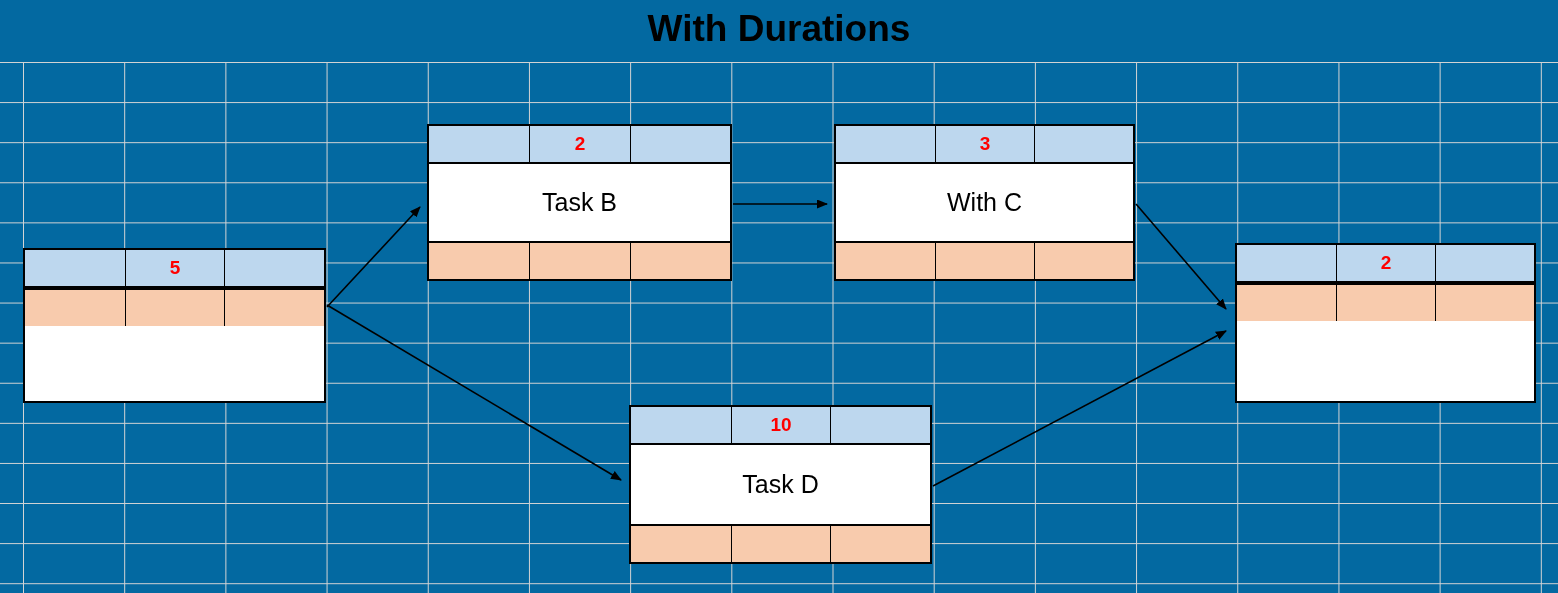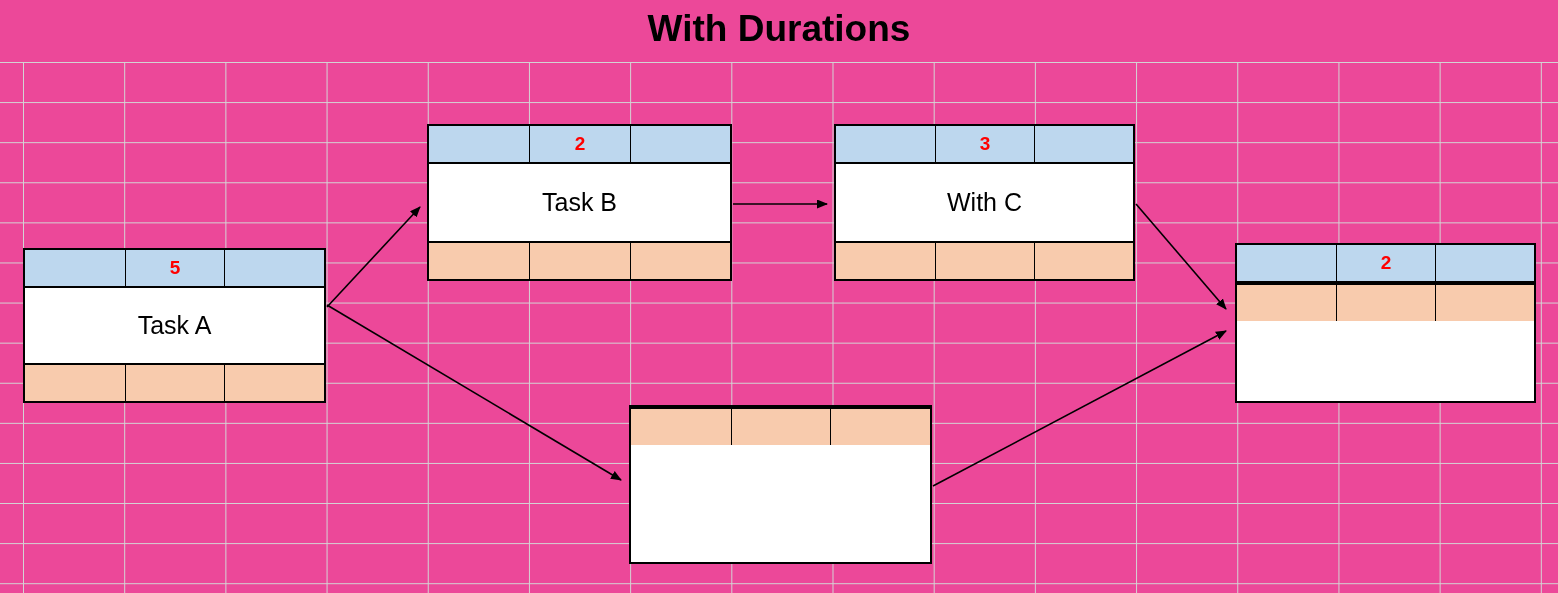--- a/index.html
+++ b/index.html
@@ -7,21 +7,21 @@
     padding: 0;
     background: #ffffff;
   }
   body {
     font-family: "Liberation Sans", sans-serif;
   }
   #canvas {
     position: relative;
     width: 1558px;
     height: 593px;
-    background: #ec4899;
+    background: #0369a1;
     overflow: hidden;
   }
   
   #grid {
     position: absolute;
     left: 0;
     top: 62px;
     width: 1558px;
     height: 531px;
     background-image:
@@ -123,23 +123,20 @@
     <line x1="1136" y1="204" x2="1226" y2="309" stroke="#000000" stroke-width="1.6" marker-end="url(#arrowhead)"></line>
     <line x1="933" y1="486" x2="1226" y2="331" stroke="#000000" stroke-width="1.6" marker-end="url(#arrowhead)"></line>
   </svg>
 
   <div class="node" style="left:23px; top:248px; width:303px; height:155px;">
     <div class="node-row row-top">
       <div class="cell"></div>
       <div class="cell">5</div>
       <div class="cell"></div>
     </div>
-    <div class="row-mid">
-      <span class="node-label">Task A</span>
-    </div>
     <div class="node-row row-bottom">
       <div class="cell"></div>
       <div class="cell"></div>
       <div class="cell"></div>
     </div>
   </div>
 
   <div class="node" style="left:427px; top:124px; width:305px; height:157px;">
     <div class="node-row row-top">
       <div class="cell"></div>
@@ -166,20 +163,28 @@
       <span class="node-label">With C</span>
     </div>
     <div class="node-row row-bottom">
       <div class="cell"></div>
       <div class="cell"></div>
       <div class="cell"></div>
     </div>
   </div>
 
   <div class="node" style="left:629px; top:405px; width:303px; height:159px;">
+    <div class="node-row row-top">
+      <div class="cell"></div>
+      <div class="cell">10</div>
+      <div class="cell"></div>
+    </div>
+    <div class="row-mid">
+      <span class="node-label">Task D</span>
+    </div>
     <div class="node-row row-bottom">
       <div class="cell"></div>
       <div class="cell"></div>
       <div class="cell"></div>
     </div>
   </div>
 
   <div class="node" style="left:1235px; top:243px; width:301px; height:160px;">
     <div class="node-row row-top">
       <div class="cell"></div>

